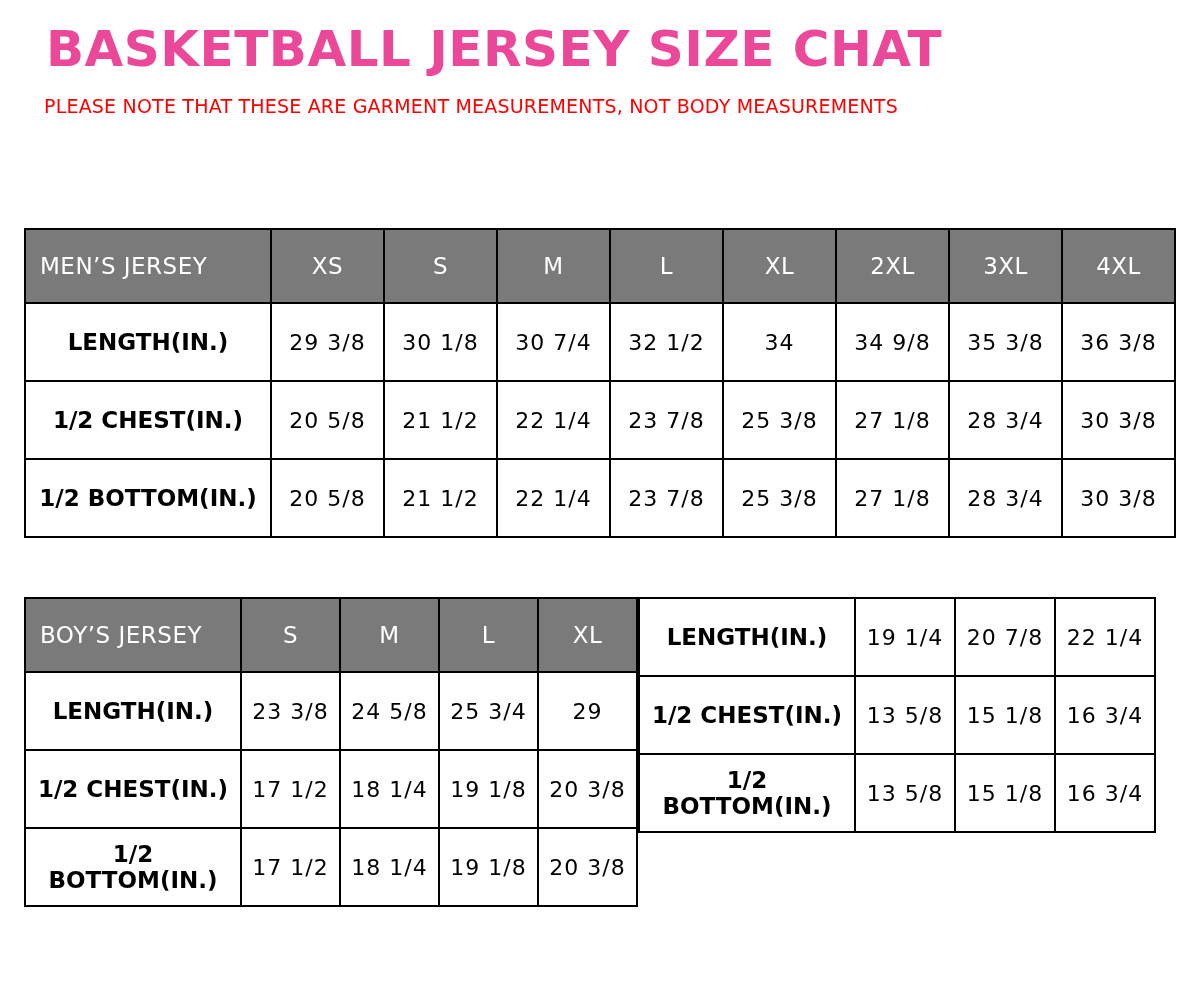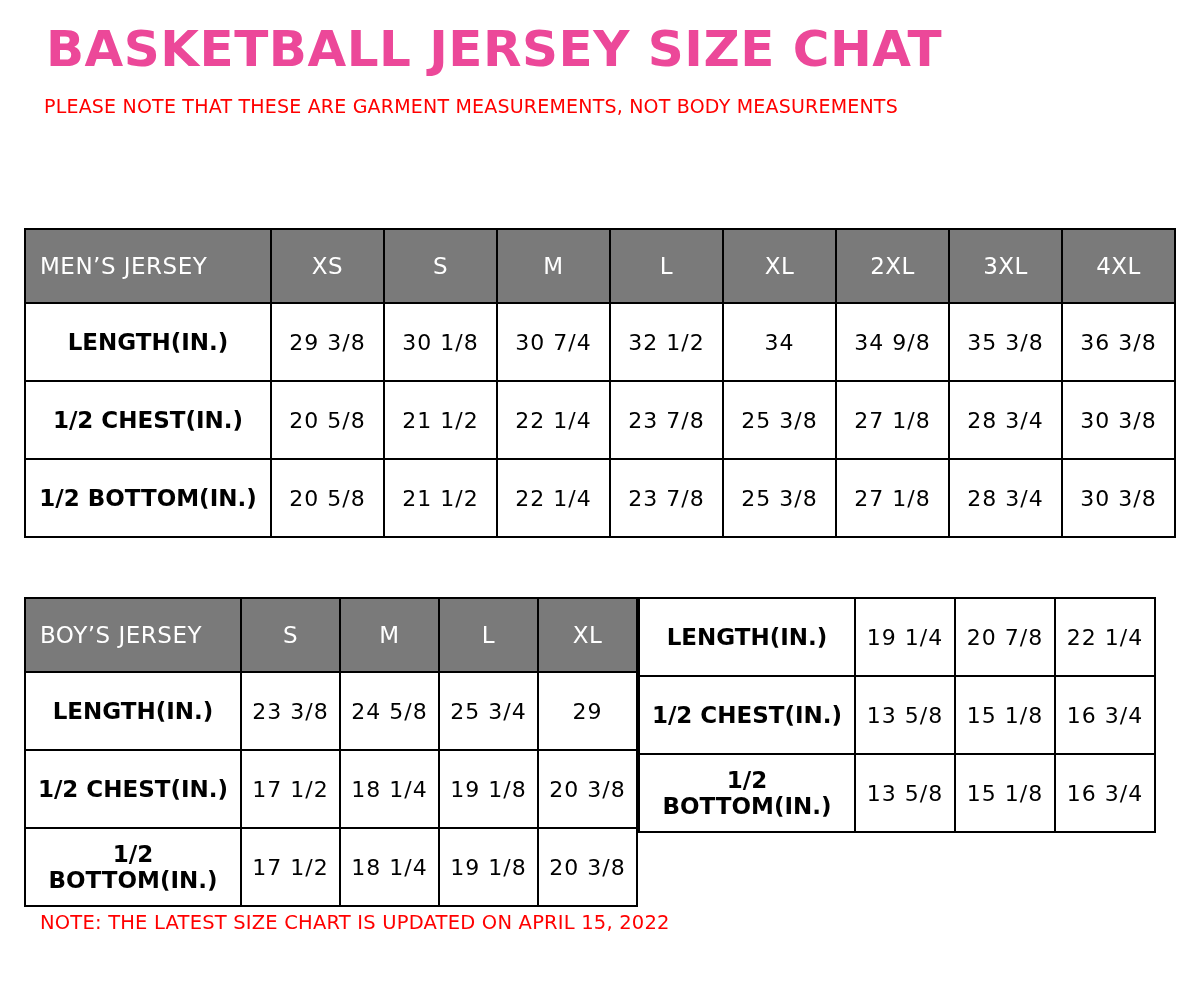--- a/index.html
+++ b/index.html
@@ -262,16 +262,15 @@
           <td class="val">13  5/8</td>
           <td class="val">15  1/8</td>
           <td class="val">16  3/4</td>
         </tr>
       </tbody>
     </table>
 
   </div>
 
   <div class="notes-bottom">
-    <div>NOTE: THE LATEST SIZE CHART IS UPDATED ON APRIL 15, 2022</div>
   </div>
 
 </div>
 
 </body></html>

